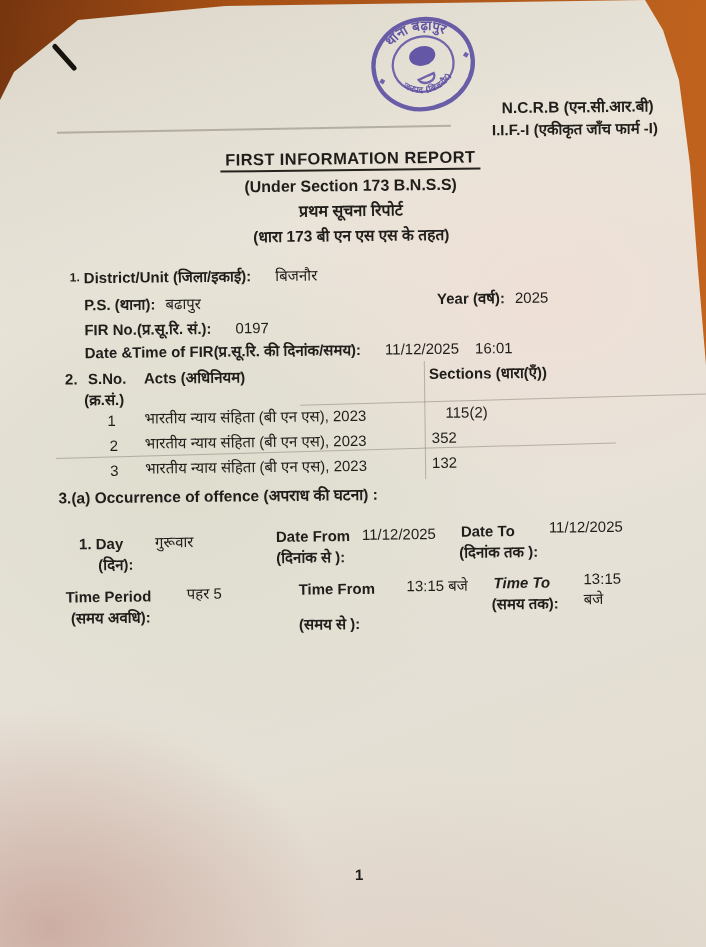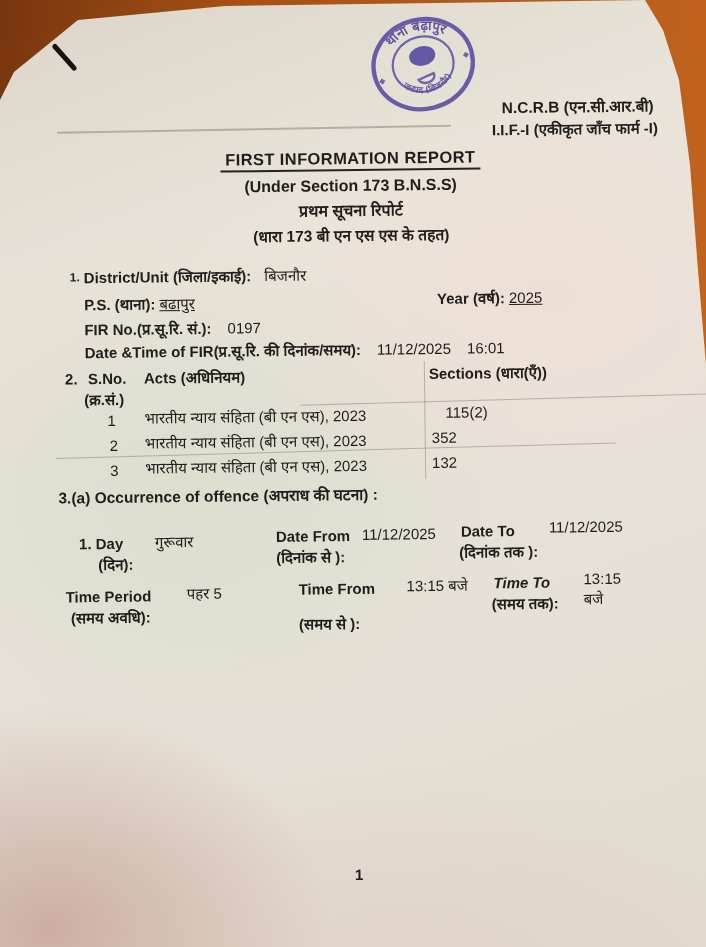--- a/index.html
+++ b/index.html
@@ -24,21 +24,21 @@
       radial-gradient(520px 270px at 56% 102%, rgba(223,203,194,.55), rgba(223,203,194,0) 75%),
       linear-gradient(160deg,#dcd6ca 0%,#e9e4d9 28%,var(--paper) 58%,#e1dbce 100%);
     clip-path:polygon(0px 100px,14px 72px,78px 20px,225px 6px,645px 0px,663px 30px,679px 80px,690px 165px,698px 270px,706px 365px,706px 947px,0px 947px);
     filter:drop-shadow(0 0 7px rgba(40,18,5,.45));
   }
   .content{position:absolute;inset:0;transform:rotate(-0.7deg);transform-origin:50% 40%;}
   .abs{position:absolute;white-space:nowrap;font-size:15px;line-height:1.2;}
   .b{font-weight:bold;}
   .row{display:inline-flex;align-items:baseline;}
   .snum{font-size:12px;font-weight:bold;position:relative;top:-2px;margin-right:4px;}
-  .gap8{margin-left:16px;} .gap10{margin-left:4px;text-decoration:underline;} .gap12{margin-left:13px;} .gap16{margin-left:16px;}
+  .gap8{margin-left:24px;} .gap10{margin-left:10px;} .gap12{margin-left:24px;} .gap16{margin-left:16px;}
   .pen-mark{position:absolute;left:66px;top:37px;width:4.5px;height:34px;background:#16130e;border-radius:3px;transform:rotate(-41deg);}
   .stamp{position:absolute;left:372px;top:16px;width:110px;height:98px;transform:rotate(-13deg);opacity:.93;}
   .ncrb{right:49px;top:101px;font-size:15.5px;font-weight:bold;}
   .iif{right:45px;top:123px;font-size:15px;font-weight:bold;}
   .rule-top{position:absolute;left:60px;top:127px;width:394px;height:1.5px;background:var(--faint-rule);transform:rotate(-.3deg);}
   .titleblock{position:absolute;left:0;top:149px;width:706px;text-align:center;}
   .t1{display:inline-block;font-size:16.5px;font-weight:bold;letter-spacing:.4px;border-bottom:2px solid #26231f;padding:0 5px 1px;}
   .t2{margin-top:6px;font-size:16px;font-weight:bold;}
   .t3{margin-top:4px;font-size:16px;font-weight:bold;}
   .t4{margin-top:3px;font-size:15.5px;font-weight:bold;}

